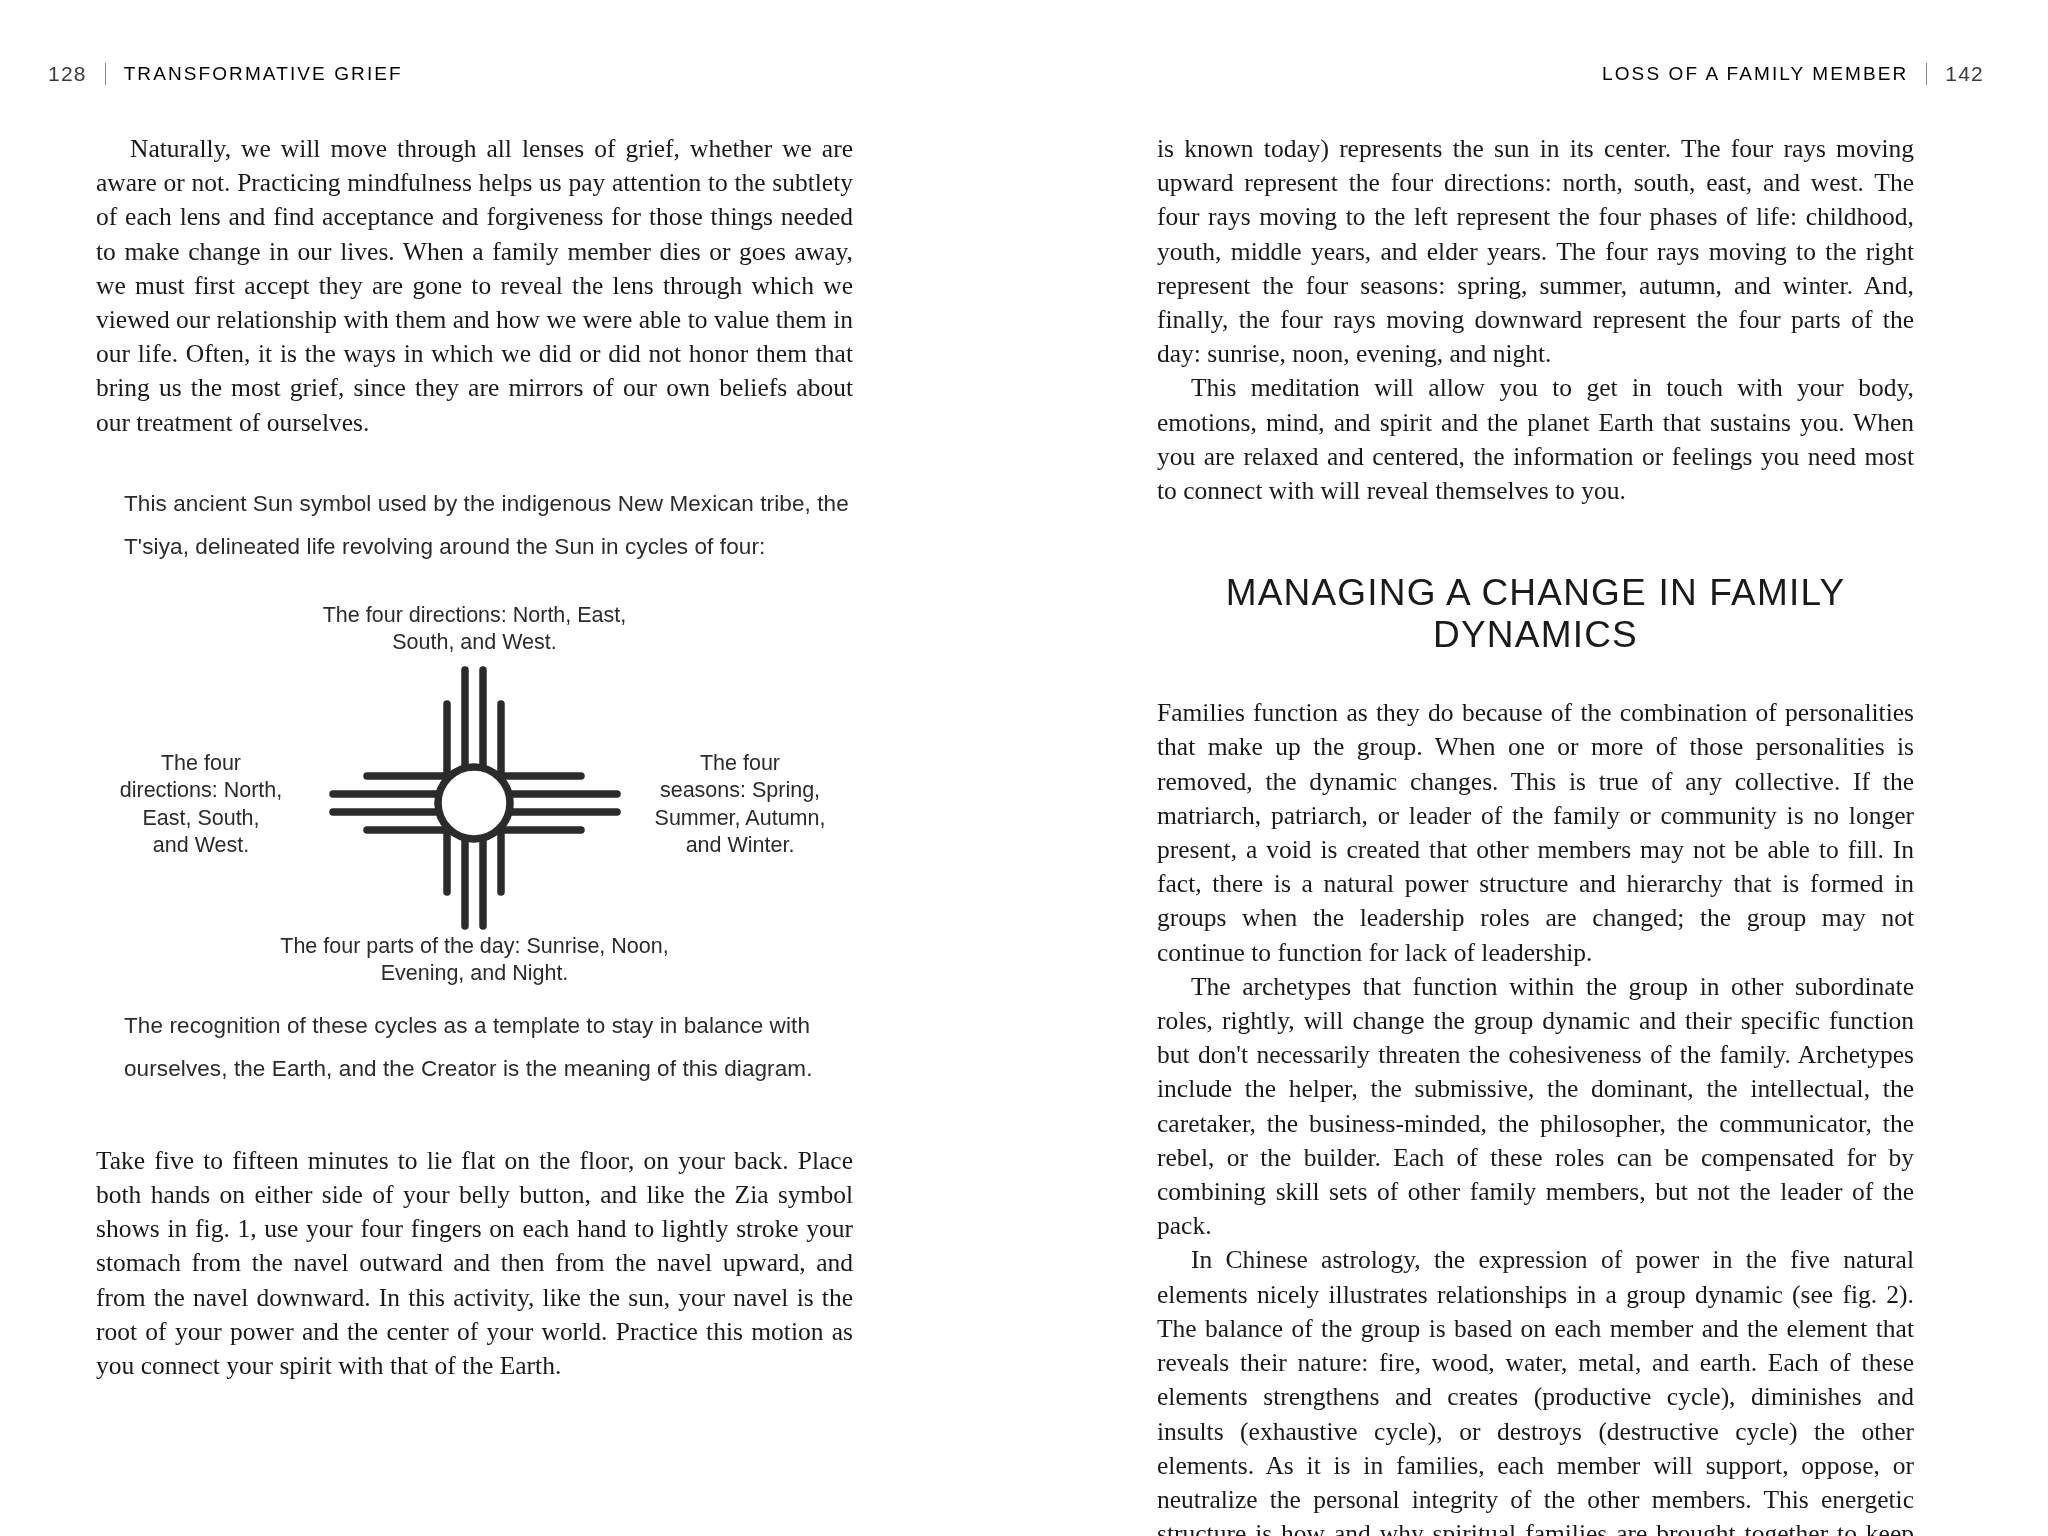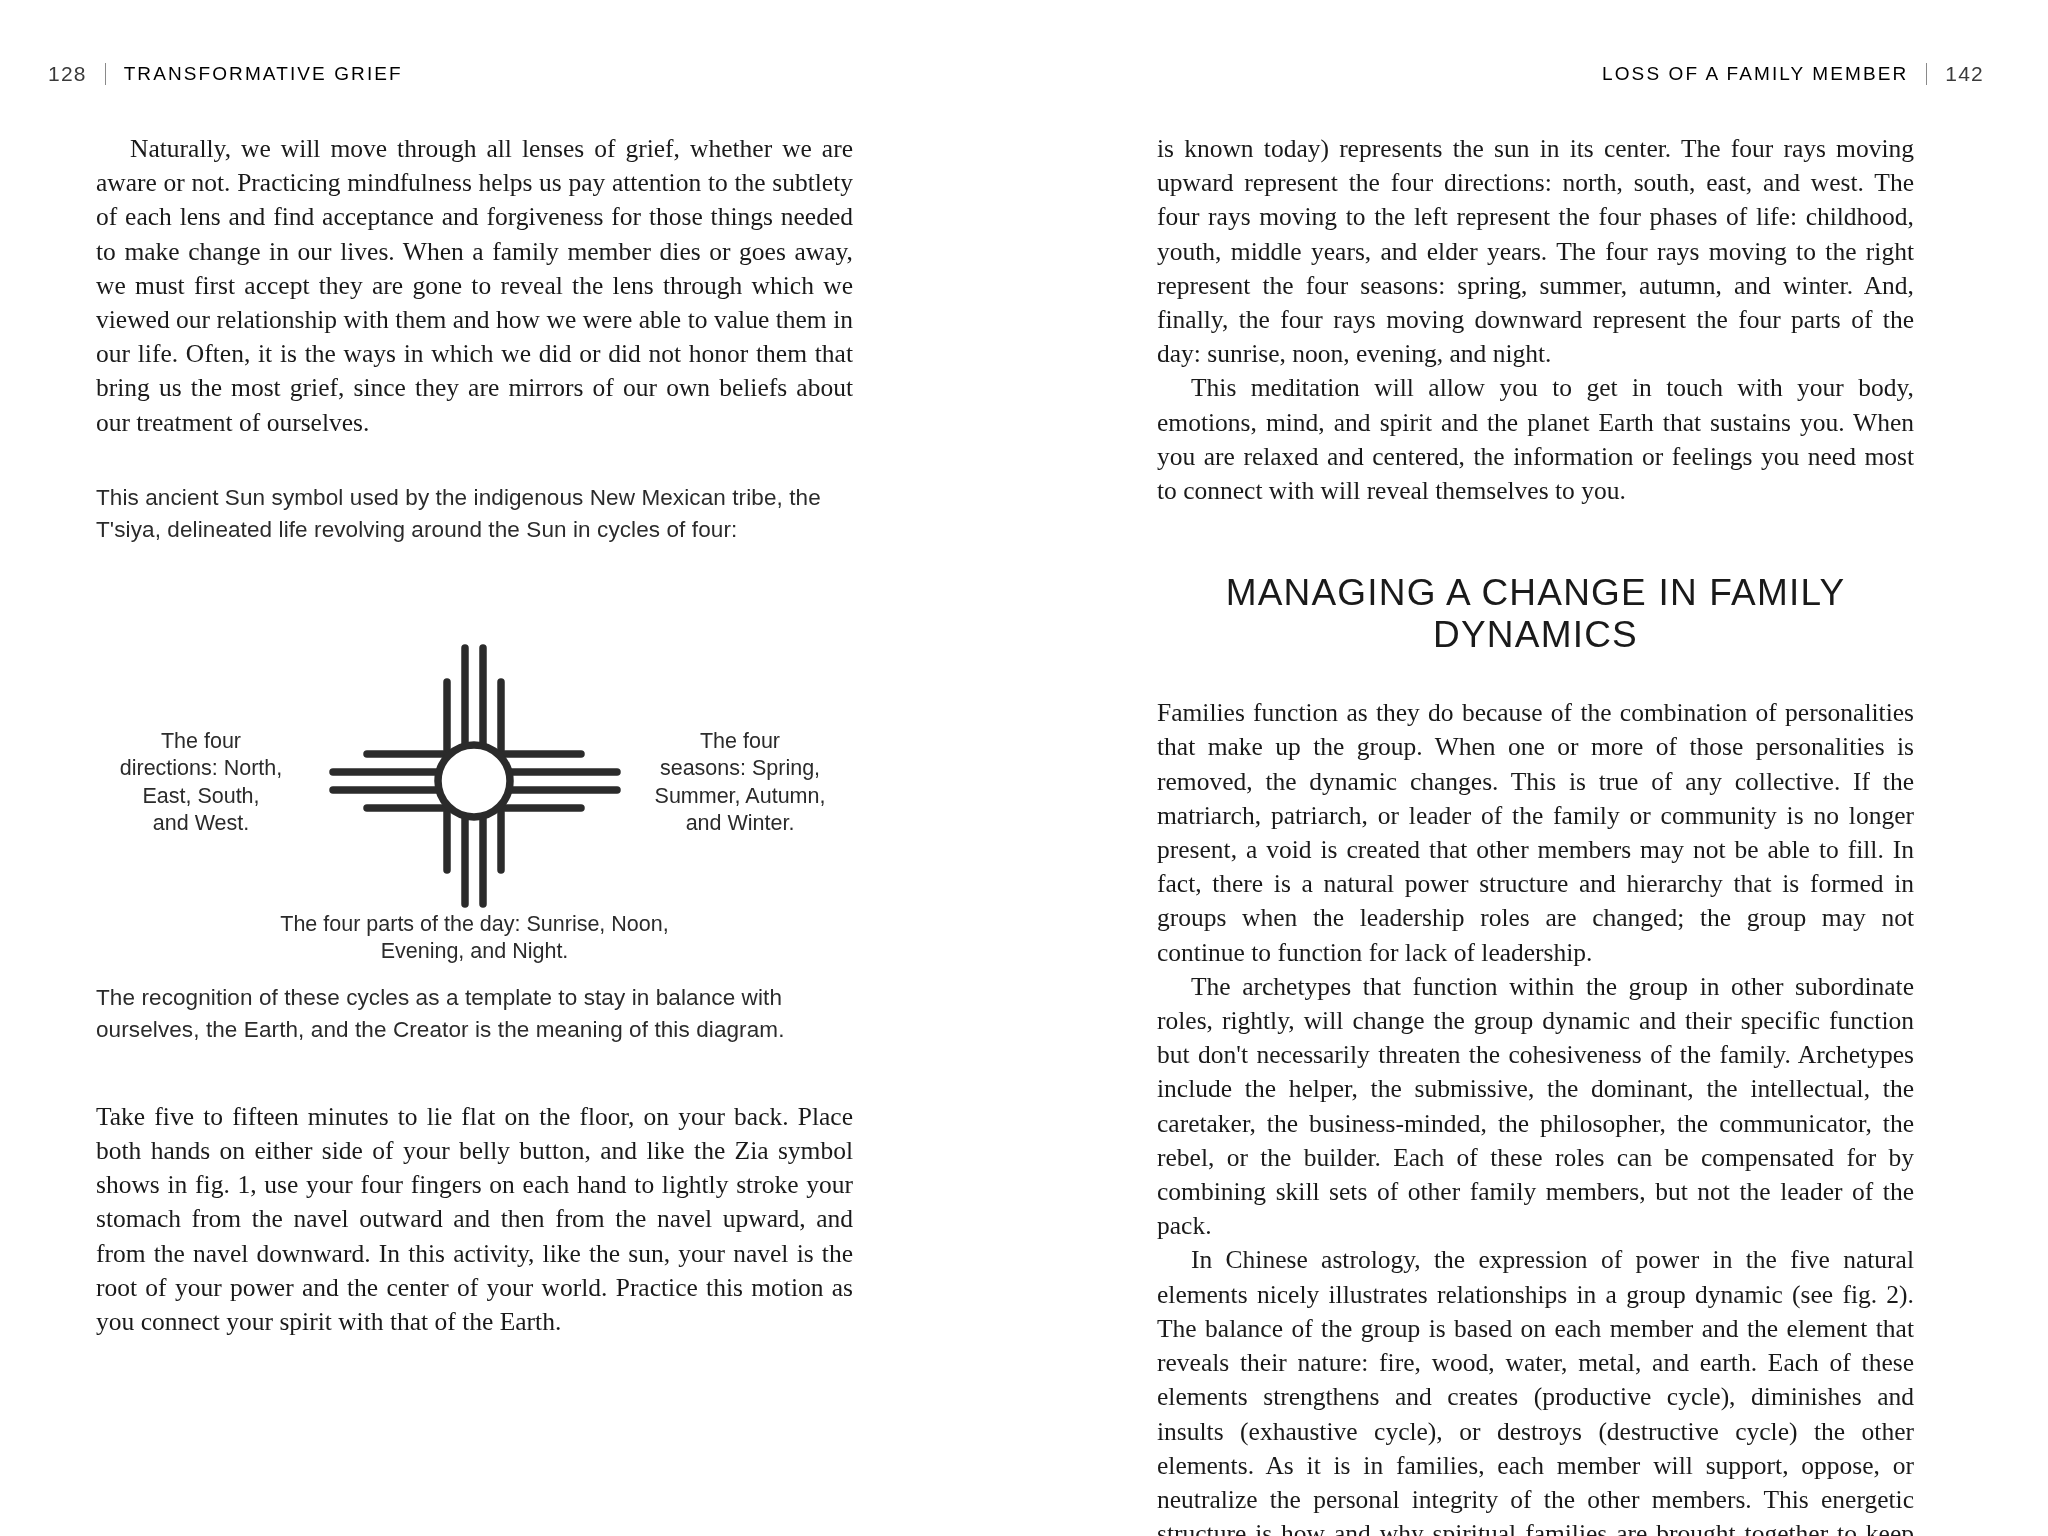--- a/index.html
+++ b/index.html
@@ -73,24 +73,25 @@
     color: #1a1a1a;
     font-family: Liberation Serif, serif;
   }
   p.body.indent { text-indent: 34px; }
   p.body + p.body { margin-top: 0; }
 
   
   .caption {
     font-family: "Liberation Sans", sans-serif;
     font-size: 22.5px;
-    line-height: 32px;
+    line-height: 43px;
     color: #2b2b2b;
     text-align: left;
     letter-spacing: 0.1px;
+    margin-left: 28px;
   }
   .caption-intro { margin-top: 42px; }
   .caption-outro { margin-top: 30px; }
 
   
   h2.section-heading {
     font-family: "Liberation Sans", sans-serif;
     font-size: 37px;
     font-weight: 400;
     letter-spacing: 1.2px;
@@ -166,20 +167,22 @@
   </div>
 
   <div class="page left">
 
     <p class="body indent">Naturally, we will move through all lenses of grief, whether we are aware or not. Practicing mindfulness helps us pay attention to the subtlety of each lens and find acceptance and forgiveness for those things needed to make change in our lives. When a family member dies or goes away, we must first accept they are gone to reveal the lens through which we viewed our relationship with them and how we were able to value them in our life. Often, it is the ways in which we did or did not honor them that bring us the most grief, since they are mirrors of our own beliefs about our treatment of ourselves.</p>
 
     <div class="caption caption-intro">This ancient Sun symbol used by the indigenous New Mexican tribe, the T'siya, delineated life revolving around the Sun in cycles of four:</div>
 
     <div class="figure">
 
+      <div class="fig-label top">The four directions: North, East,
+South, and West.</div>
 
       <div class="fig-label side-left">The four
 directions: North,
 East, South,
 and West.</div>
 
       <div class="fig-label side-right">The four
 seasons: Spring,
 Summer, Autumn,
 and Winter.</div>

